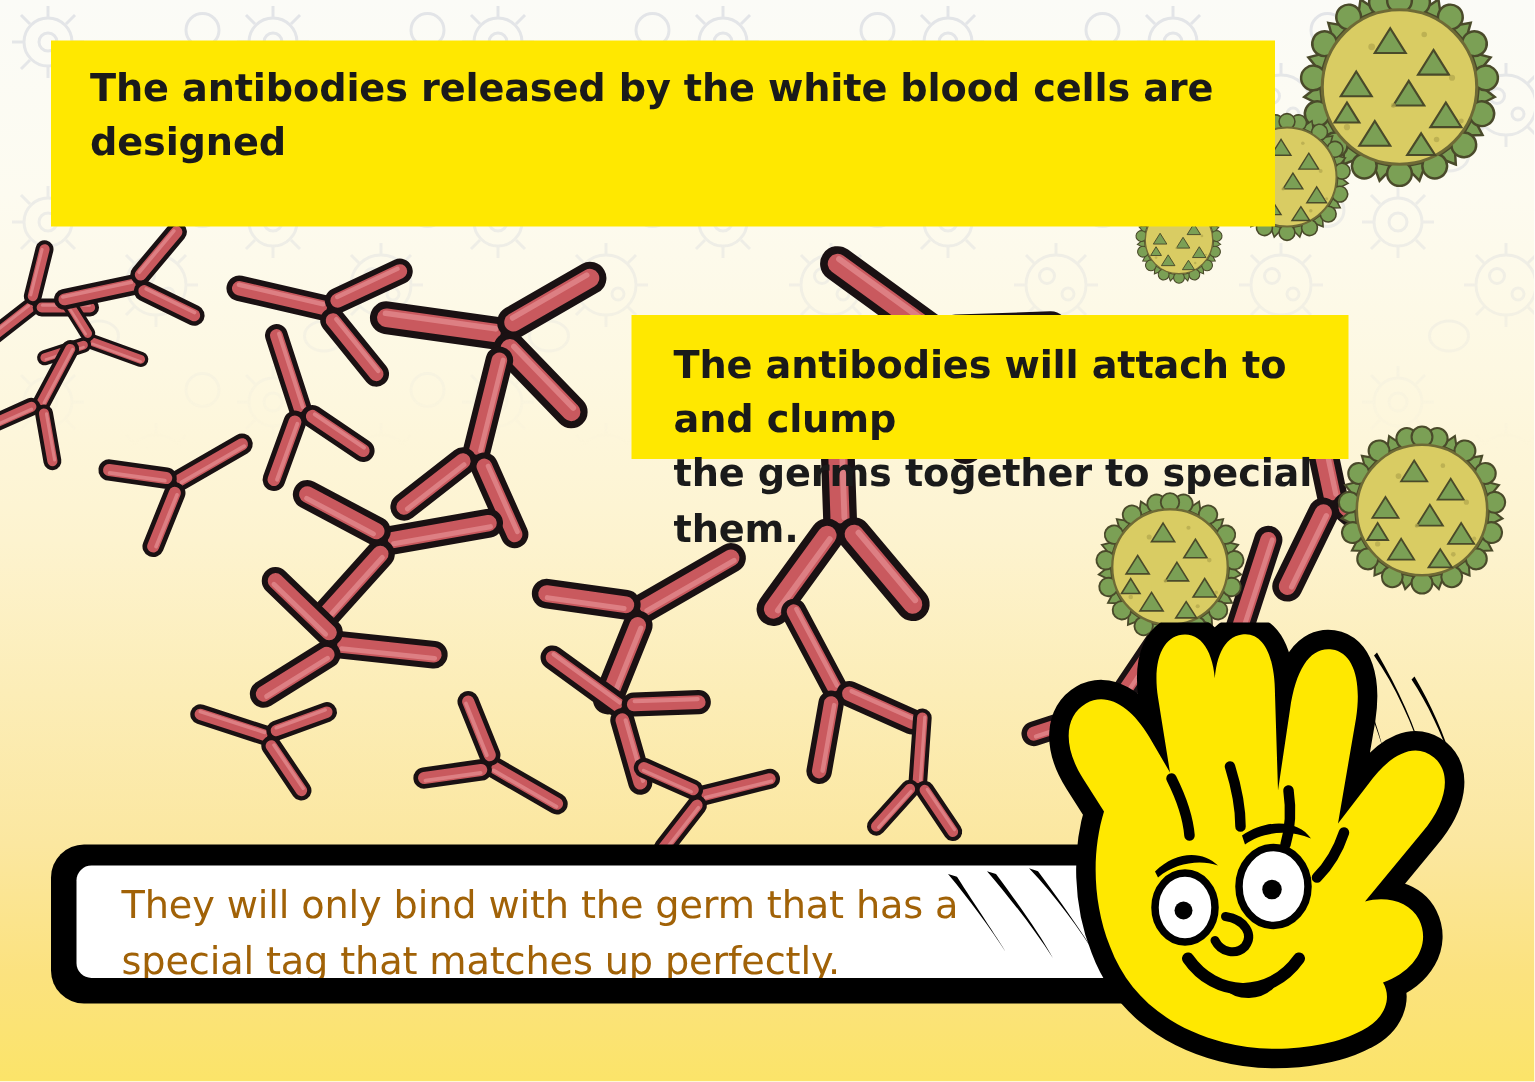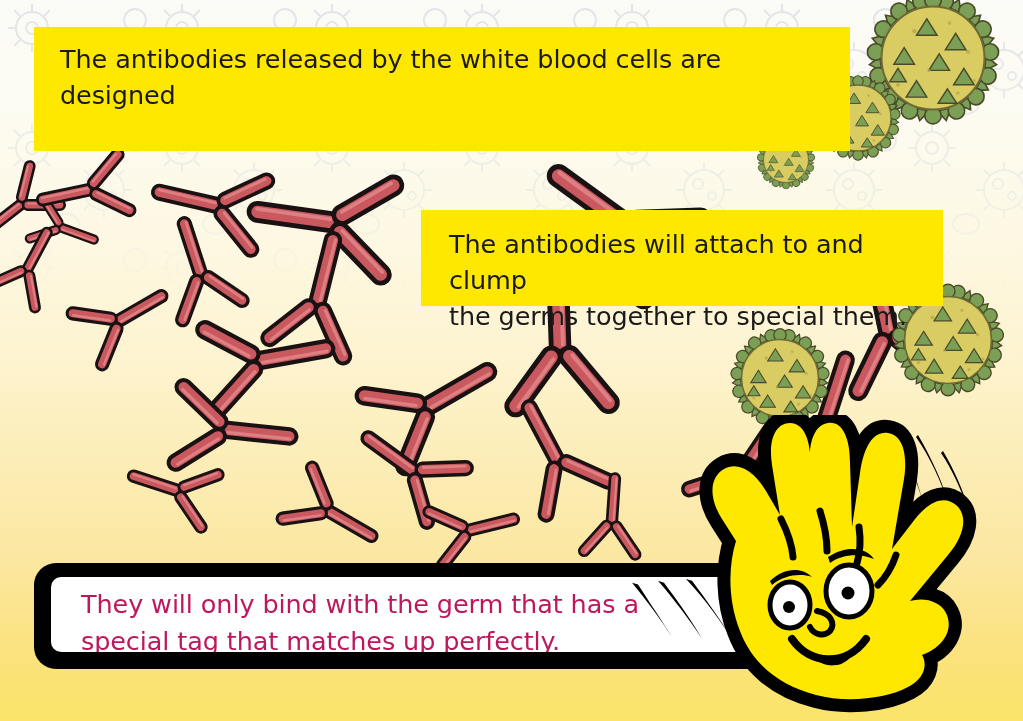--- a/index.html
+++ b/index.html
@@ -54,31 +54,32 @@
     box-sizing: border-box;
     color: #1a1a1a;
     font-family: "DejaVu Sans", sans-serif;
   }
   .callout-yellow {
     background: #ffe800;
     padding: 14px 22px 16px 26px;
     font-size: 25.5px;
     line-height: 1.42;
     letter-spacing: -0.1px;
+    font-weight: bold;
   }
   #callout-intro {
     left: 34px;
     top: 27px;
     width: 816px;
     height: 124px;
   }
   #callout-clump {
     left: 421px;
     top: 210px;
-    width: 522px;
+    width: 478px;
     height: 96px;
     padding-left: 28px;
     padding-top: 16px;
   }
 
   
   #callout-bind {
     left: 34px;
     top: 563px;
     width: 740px;
@@ -103,21 +104,21 @@
     border-radius: 10px;
     overflow: hidden;
   }
   .speech-text {
     position: absolute;
     left: 30px;
     top: 9px;
     right: 10px;
     font-size: 25.5px;
     line-height: 1.44;
-    color: #be185d;
+    color: #a16207;
     letter-spacing: -0.1px;
   }
   .shine-svg {
     position: absolute;
     right: -4px;
     top: 0;
     width: 190px;
     height: 100%;
   }
 

